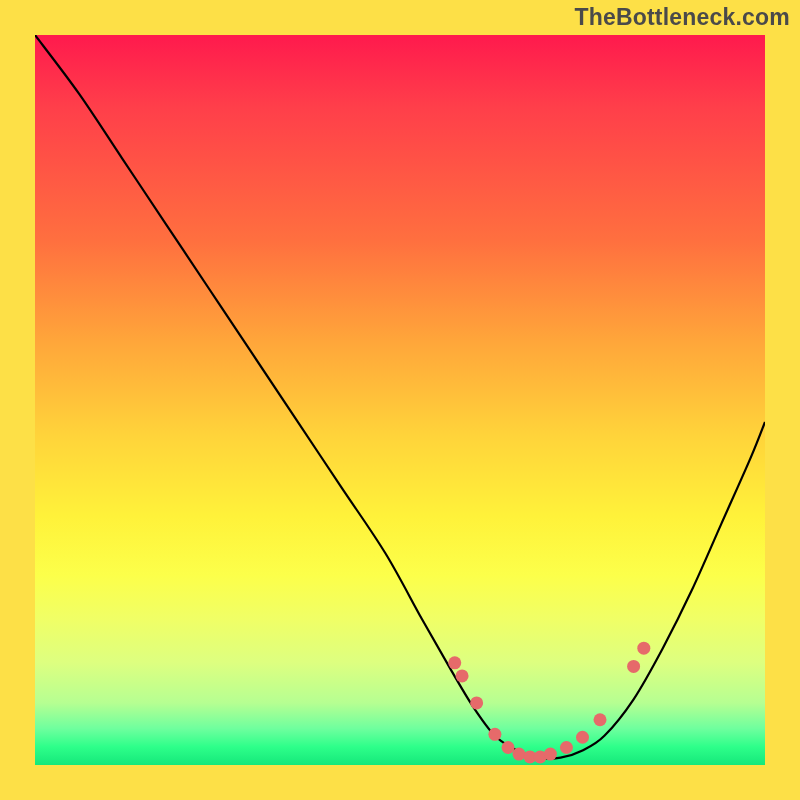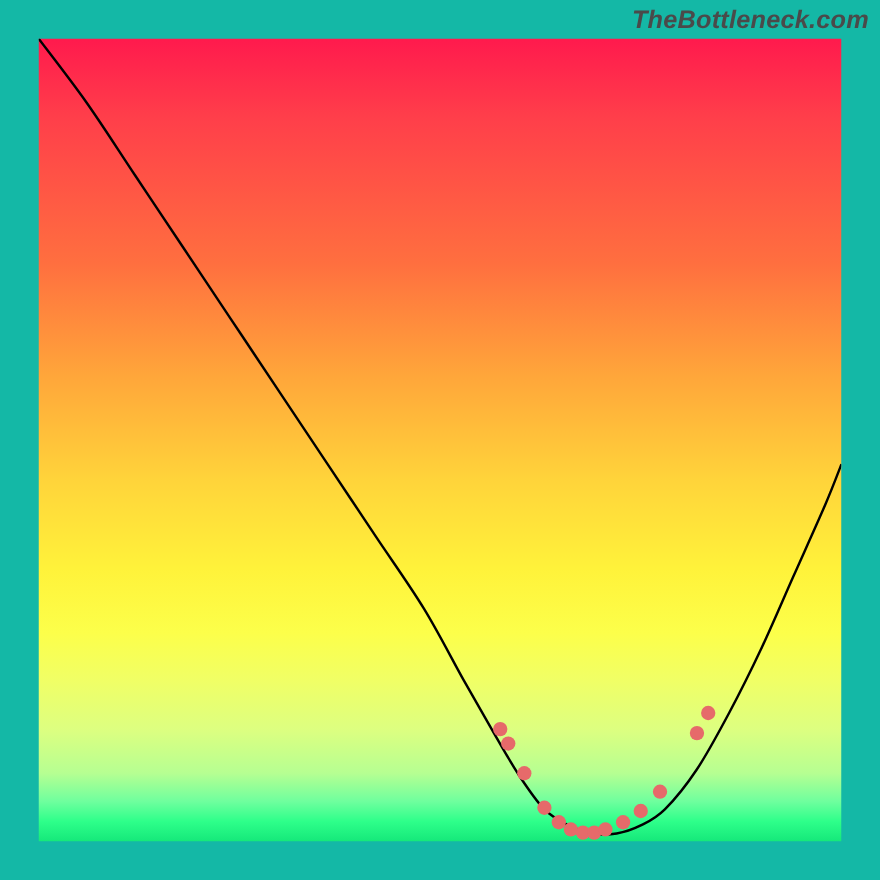--- a/index.html
+++ b/index.html
@@ -10,22 +10,21 @@
     background: #000;
     overflow: hidden;
     font-family: Arial, Helvetica, sans-serif;
   }
   .frame {
     position: absolute;
     left: 0;
     top: 0;
     width: 800px;
     height: 800px;
-    background: #14b8a6;
-    font-style: italic;
+    background: #fde047;
   }
   .watermark {
     position: absolute;
     top: 4px;
     right: 10px;
     color: #4a4a4a;
     font-size: 23px;
     font-weight: 600;
     letter-spacing: 0.2px;
     user-select: none;

